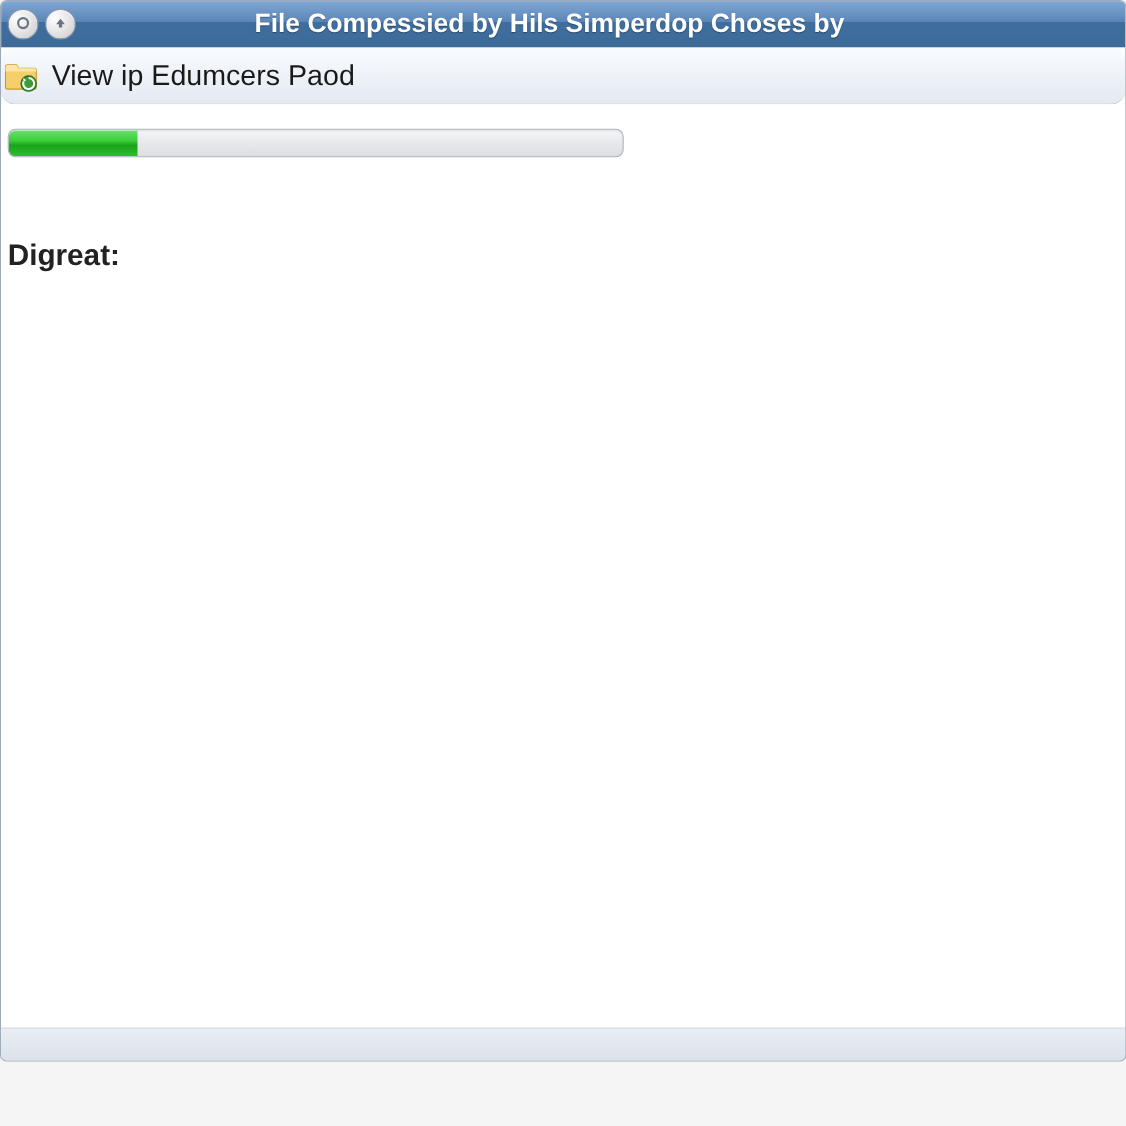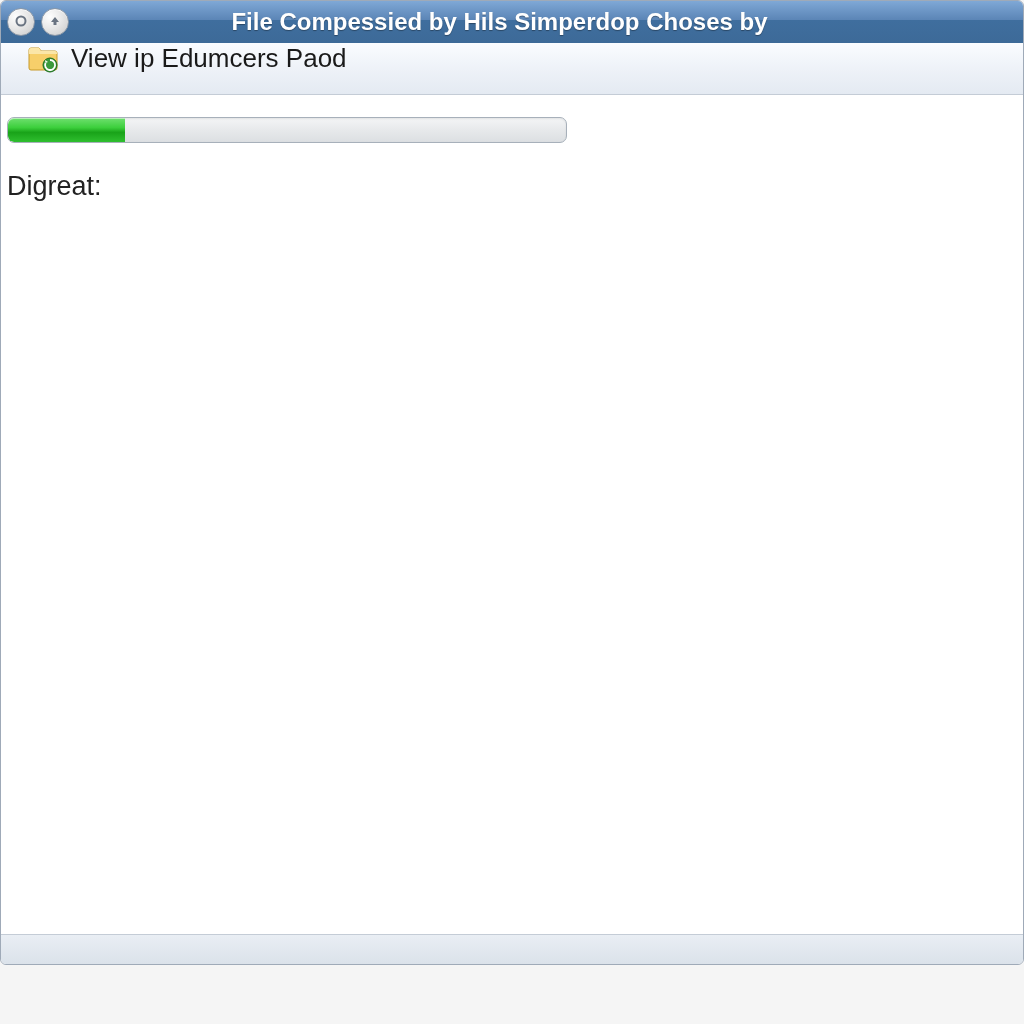--- a/index.html
+++ b/index.html
@@ -71,22 +71,24 @@
     flex: 1;
     text-align: center;
     padding-right: 33px;
   }
 
   .toolbar {
     height: 52px;
     background: linear-gradient(to bottom, #fafcff 0%, #eef2f8 50%, #e4eaf2 100%);
     border-bottom: 1px solid #c4ccd6;
     display: flex;
-    padding: 0 26px;
+    align-items: center;
+    padding: 0 2px;
     gap: 12px;
+    border-radius: 13px;
   }
 
   .folder-icon {
     width: 32px;
     height: 30px;
     position: relative;
     display: inline-block;
   }
 
   .toolbar-label {
@@ -113,25 +115,26 @@
   }
 
   .progressbar-fill {
     height: 100%;
     border-radius: 6px 0 0 6px;
     background: linear-gradient(to bottom, #6fe06f 0%, #3ccf3c 40%, #19a319 60%, #2fbf2f 100%);
     box-shadow: inset 0 1px 0 rgba(255,255,255,0.5);
   }
 
   .message {
-    margin-top: 24px;
+    margin-top: 70px;
     font-size: 27px;
     color: #222;
     line-height: 1.45;
     padding-right: 20px;
+    font-weight: bold;
   }
 
   .message .line1 { display: block; }
   .message .line2 { display: block; }
 
   .bottombar {
     height: 30px;
     background: linear-gradient(to bottom, #e9eef4 0%, #dbe2ea 100%);
     border-top: 1px solid #c4ccd6;
   }

